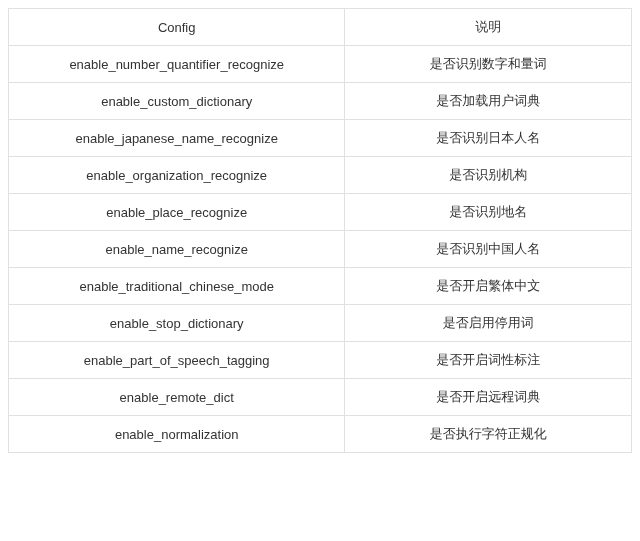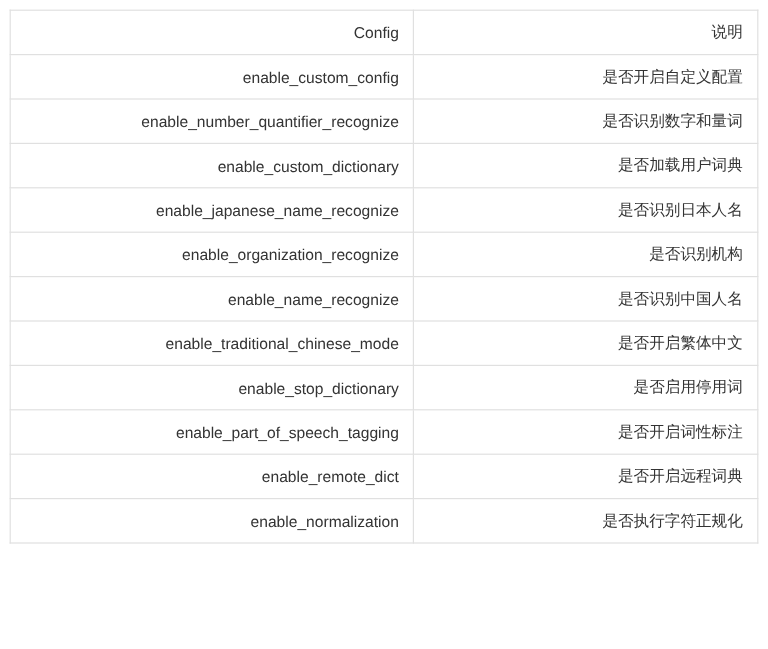--- a/index.html
+++ b/index.html
@@ -15,21 +15,21 @@
       color: #333;
     }
     table {
       border-collapse: collapse;
       width: 624px;
       table-layout: fixed;
     }
     th, td {
       border: 1px solid #e0e0e0;
       padding: 9px 12px;
-      text-align: right;
+      text-align: center;
       vertical-align: middle;
       font-weight: normal;
     }
     th {
       background: #ffffff;
       color: #333;
       font-size: 13px;
     }
     col.col-config {
       width: 54%;
@@ -63,38 +63,38 @@
     <col class="col-desc">
   </colgroup>
   <thead>
     <tr>
       <th>Config</th>
       <th>说明</th>
     </tr>
   </thead>
   <tbody>
     <tr>
-      <td>enable_custom_config</td>
-      <td>是否开启自定义配置</td>
-    </tr>
-    <tr>
       <td>enable_number_quantifier_recognize</td>
       <td>是否识别数字和量词</td>
     </tr>
     <tr>
       <td>enable_custom_dictionary</td>
       <td>是否加载用户词典</td>
     </tr>
     <tr>
       <td>enable_japanese_name_recognize</td>
       <td>是否识别日本人名</td>
     </tr>
     <tr>
       <td>enable_organization_recognize</td>
       <td>是否识别机构</td>
+    </tr>
+    <tr>
+      <td>enable_place_recognize</td>
+      <td>是否识别地名</td>
     </tr>
     <tr>
       <td>enable_name_recognize</td>
       <td>是否识别中国人名</td>
     </tr>
     <tr>
       <td>enable_traditional_chinese_mode</td>
       <td>是否开启繁体中文</td>
     </tr>
     <tr>

